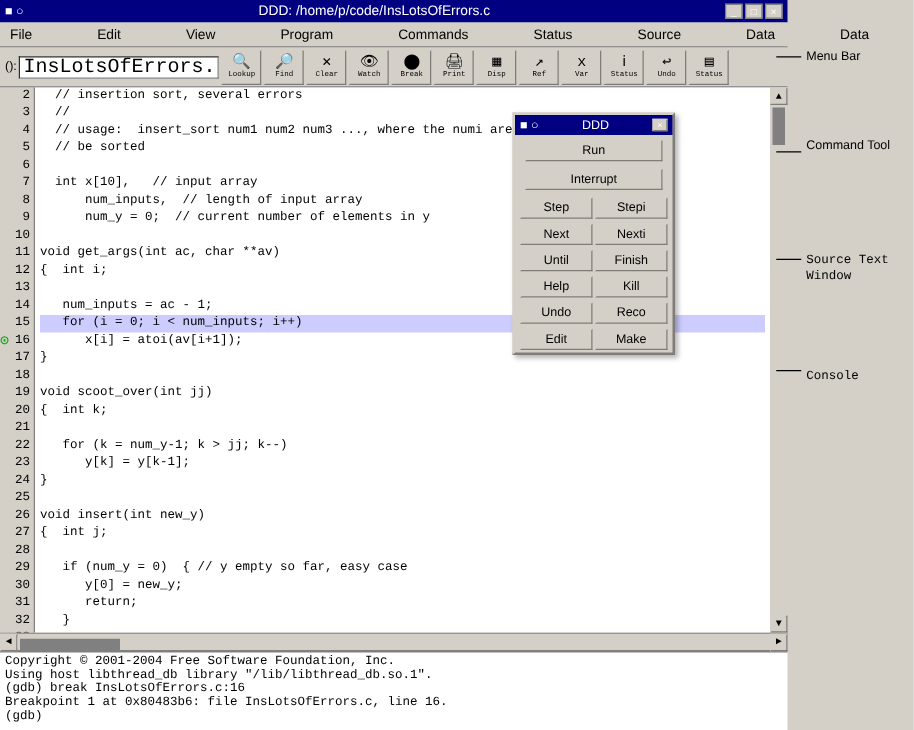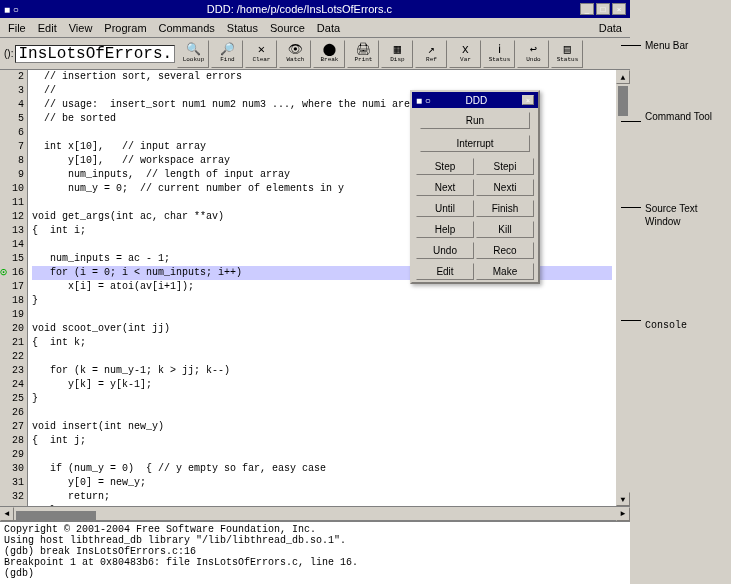--- a/index.html
+++ b/index.html
@@ -48,20 +48,21 @@
     
     .menu-bar {
       background: #d4d0c8;
       display: flex;
       padding: 1px 2px;
       border-bottom: 1px solid #808080;
       font-family: Arial, sans-serif;
       font-size: 11px;
       height: 20px;
       align-items: center;
+      gap: 40px;
     }
     .menu-item {
       padding: 1px 6px;
       cursor: pointer;
     }
     .menu-help {
       margin-left: auto;
       padding: 1px 6px;
       cursor: pointer;
     }
@@ -393,21 +394,20 @@
         <div class="gutter-line">33</div>
       </div>
 
       <div class="code-area">
         <div class="code-line">  // insertion sort, several errors</div>
         <div class="code-line">  //</div>
         <div class="code-line">  // usage:  insert_sort num1 num2 num3 ..., where the numi are the numbers to</div>
         <div class="code-line">  // be sorted</div>
         <div class="code-line"> </div>
         <div class="code-line">  int x[10],   // input array</div>
-        <div class="code-line">      y[10],   // workspace array</div>
         <div class="code-line">      num_inputs,  // length of input array</div>
         <div class="code-line">      num_y = 0;  // current number of elements in y</div>
         <div class="code-line"> </div>
         <div class="code-line">void get_args(int ac, char **av)</div>
         <div class="code-line">{  int i;</div>
         <div class="code-line"> </div>
         <div class="code-line">   num_inputs = ac - 1;</div>
         <div class="code-line highlighted">   for (i = 0; i &lt; num_inputs; i++)</div>
         <div class="code-line">      x[i] = atoi(av[i+1]);</div>
         <div class="code-line">}</div>
@@ -497,21 +497,21 @@
 
   <div style="position:absolute;top:40px;right:10px;width:100px;font-family:Arial,sans-serif;font-size:10px;">
     <div style="display:flex;align-items:center;margin-bottom:60px;">
       <div style="width:20px;height:1px;background:#000;margin-right:4px;"></div>
       <span>Menu Bar</span>
     </div>
     <div style="display:flex;align-items:flex-end;margin-bottom:80px;">
       <div style="width:20px;height:1px;background:#000;margin-right:4px;"></div>
       <span>Command Tool</span>
     </div>
-    <div style="display:flex;align-items:flex-start;margin-bottom:92px;">
+    <div style="display:flex;align-items:flex-start;margin-bottom:68px;font-family:Liberation Mono, monospace;">
       <div style="width:20px;height:1px;background:#000;margin-right:4px;margin-top:5px;"></div>
       <span style="line-height:1.3;">Source Text<br>Window</span>
     </div>
     <div style="display:flex;align-items:flex-start;font-family:Liberation Mono, monospace;">
       <div style="width:20px;height:1px;background:#000;margin-right:4px;"></div>
       <span>Console</span>
     </div>
   </div>
 </div>
 

